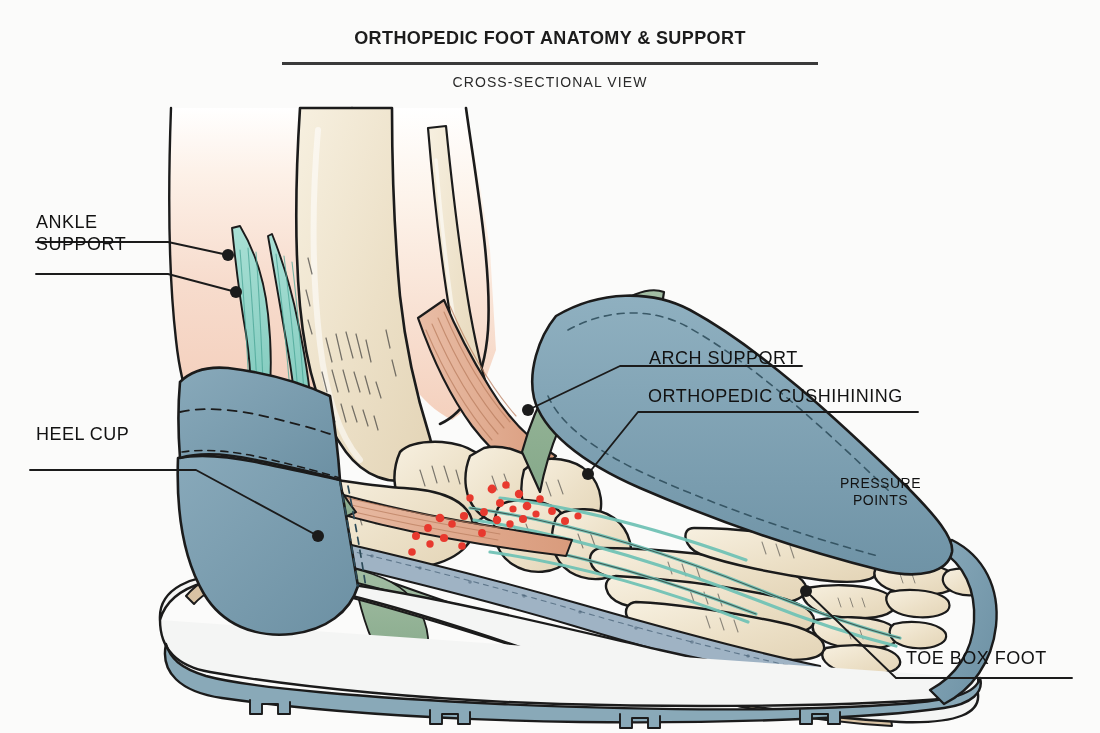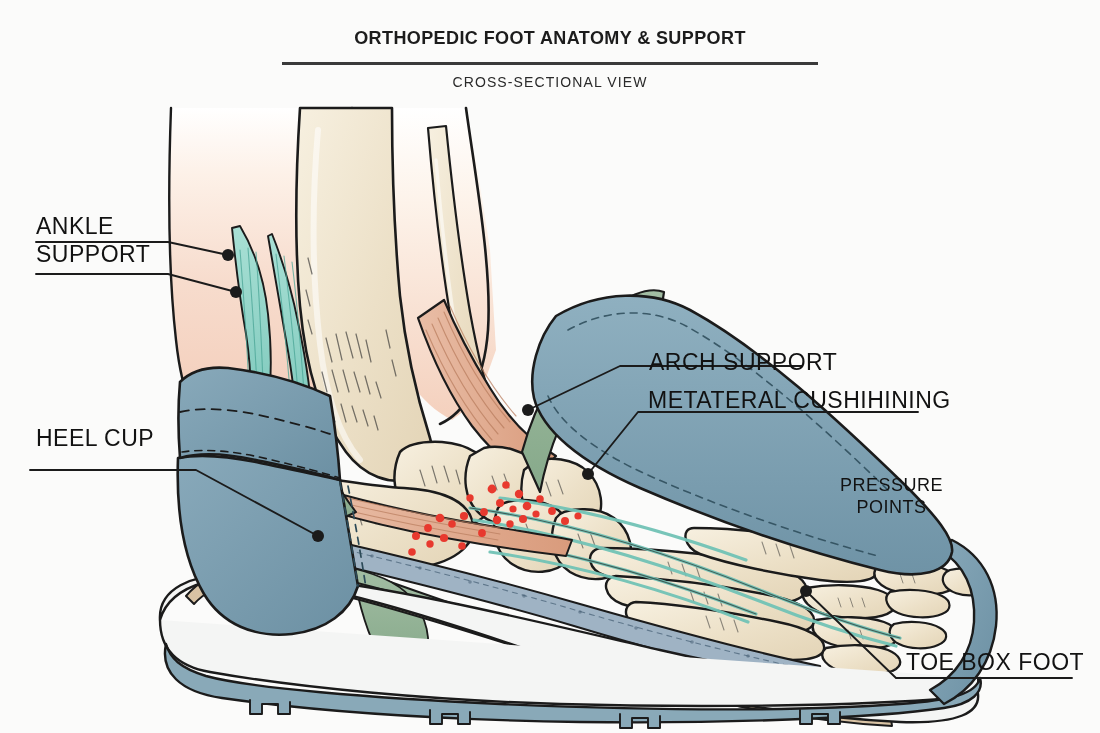--- a/index.html
+++ b/index.html
@@ -13,24 +13,24 @@
   #stage{position:absolute;inset:0;width:1100px;height:733px;}
   svg.layer{position:absolute;top:0;left:0;width:1100px;height:733px;}
   .ttl{
     position:absolute;left:0;width:1100px;text-align:center;
     font-weight:bold;color:#1c1c1c;letter-spacing:.4px;
   }
   #title-text{top:28px;font-size:18px;}
   #subtitle-text{top:74px;font-size:14px;font-weight:normal;letter-spacing:1.1px;color:#2a2a2a;}
   .titlerule{position:absolute;left:282px;top:62px;width:536px;height:2.5px;background:#3a3a3a;}
   .lbl{
-    position:absolute;font-size:23px;color:#121212;
+    position:absolute;font-size:18px;color:#121212;
     letter-spacing:.5px;white-space:nowrap;line-height:1.22;
   }
-  .lbl.sm{font-size:18px;}
+  .lbl.sm{font-size:14px;}
 </style>
 </head>
 <body style="background: rgb(251, 251, 250);">
 
 <div id="stage">
 
   <svg class="layer" viewBox="0 0 1100 733">
     <defs>
       <linearGradient id="skinGrad" x1="0" y1="0" x2="0" y2="1">
         <stop offset="0%" stop-color="#ffffff"></stop>
@@ -415,21 +415,21 @@
 
   <div class="lbl" style="left:36px;top:212px;">
     <div>ANKLE</div>
     <div>SUPPORT</div>
   </div>
 
   <div class="lbl" style="left:36px;top:424px;">HEEL CUP</div>
 
   <div class="lbl" style="left:630px;top:348px;margin-left:19px;">ARCH SUPPORT</div>
 
-  <div class="lbl" style="left:648px;top:386px;">METATERAL CUSHIHINING</div>
+  <div class="lbl" style="left:648px;top:386px;">ORTHOPEDIC CUSHIHINING</div>
 
   <div class="lbl sm" style="left:840px;top:475px;text-align:center;">
     <div>PRESSURE</div>
     <div>POINTS</div>
   </div>
 
   <div class="lbl" style="left:906px;top:648px;">TOE BOX FOOT</div>
 
 </div>
 

